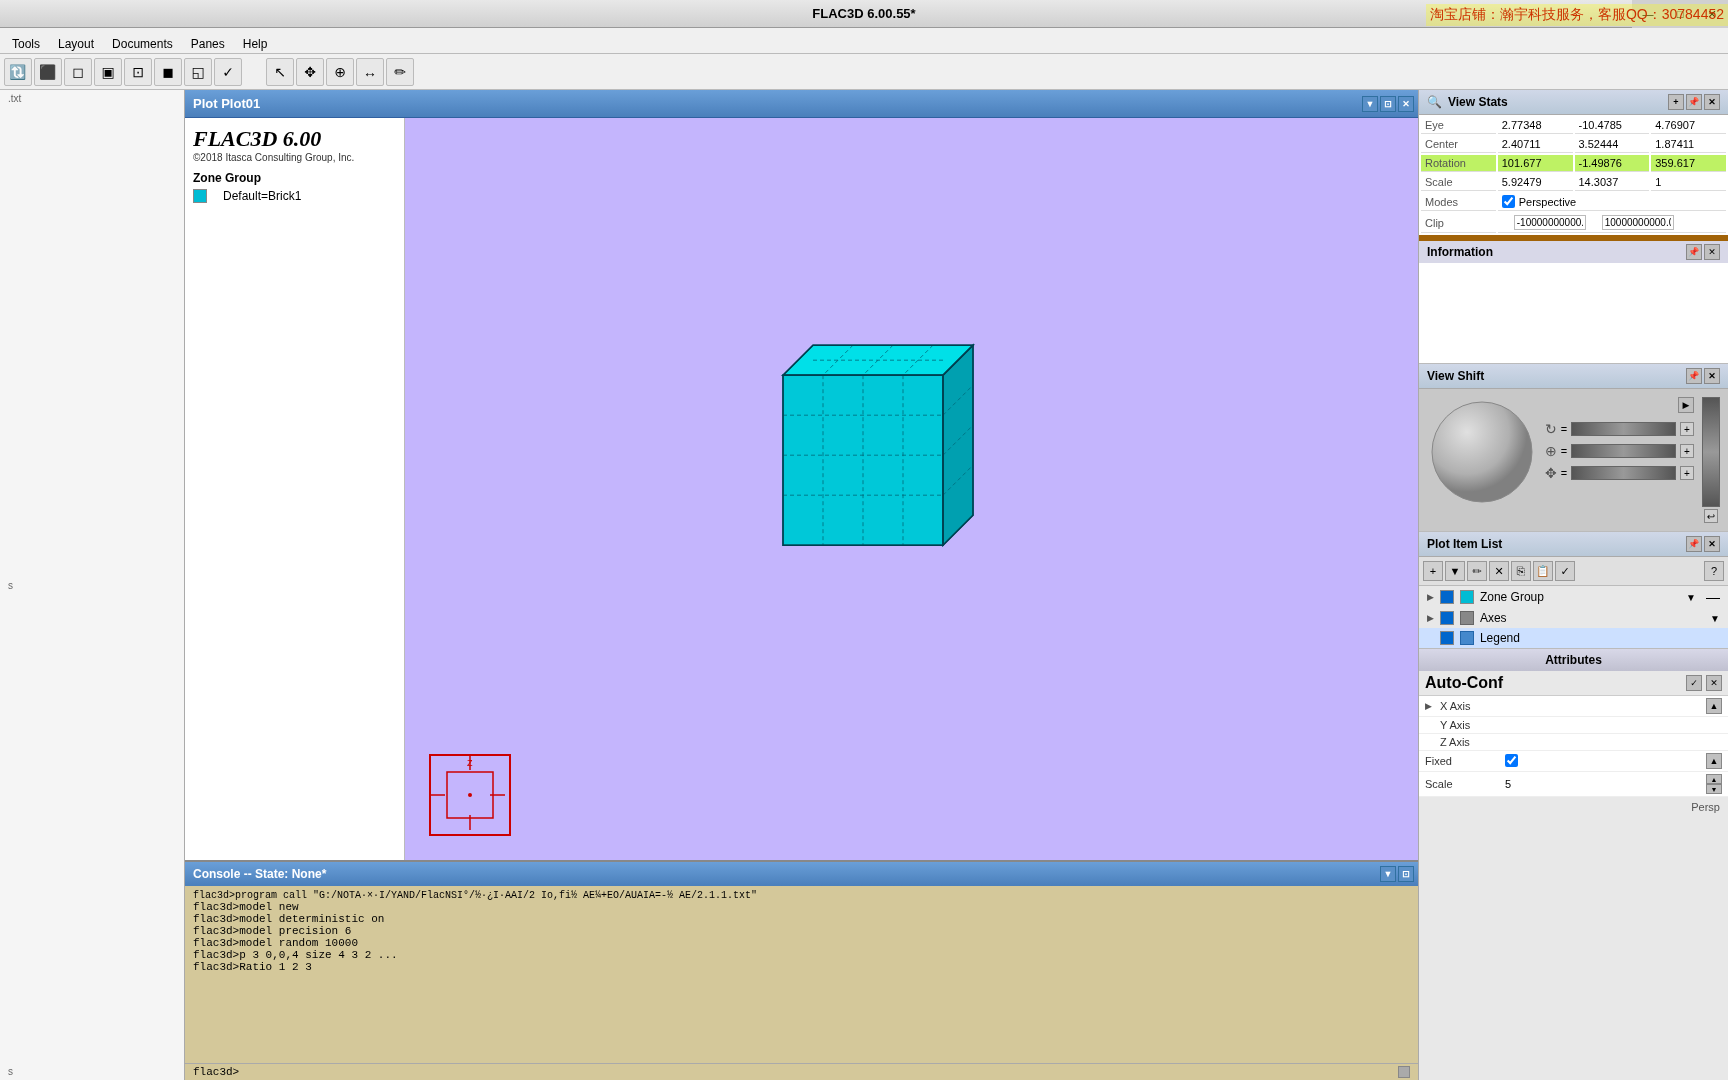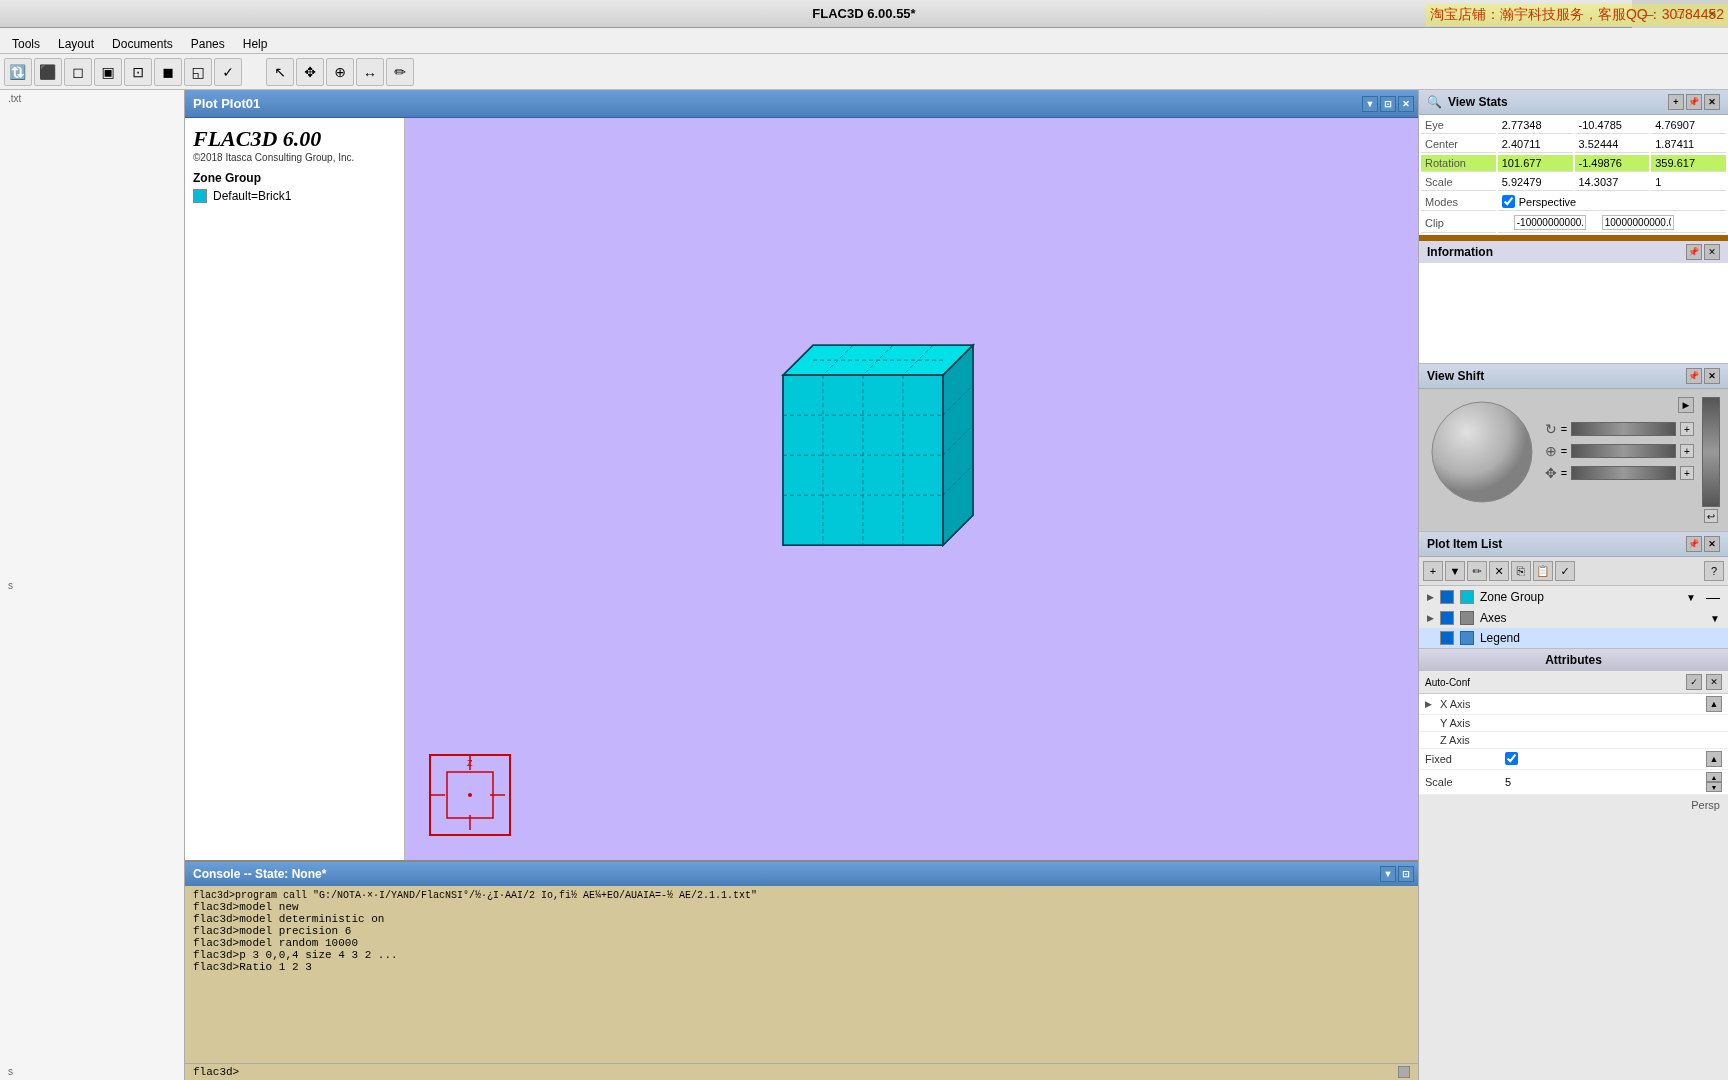--- a/index.html
+++ b/index.html
@@ -164,21 +164,21 @@
       margin-bottom: 8px;
     }
     .legend-group-title {
       font-weight: bold;
       font-size: 12px;
       margin-bottom: 4px;
     }
     .legend-item {
       display: flex;
       align-items: center;
-      gap: 6px;
+      gap: 16px;
       font-size: 12px;
     }
     .legend-color-box {
       width: 14px;
       height: 14px;
       background: #00bcd4;
       border: 1px solid #888;
     }
 
     
@@ -822,21 +822,21 @@
         <span class="expand-arrow" style="visibility:hidden;">▶</span>
         <div class="plot-item-eye"></div>
         <div style="width:14px;height:14px;background:#4488cc;border:1px solid #2266aa;"></div>
         <span>Legend</span>
       </div>
     </div>
 
     <div class="attributes-section">
       <div class="attributes-header">Attributes</div>
       <div class="attr-toolbar">
-        <span style="font-size:10px;">Auto-Conf</span>
+        <span style="font-size:16px;font-weight:bold;">Auto-Conf</span>
         <div class="panel-mini-btn" style="margin-left:auto;">✓</div>
         <div class="panel-mini-btn">✕</div>
       </div>
 
       <div class="attr-row">
         <div class="attr-label">
           <span class="attr-expand">▶</span>
           <span>X Axis</span>
         </div>
         <div class="attr-value"></div>

